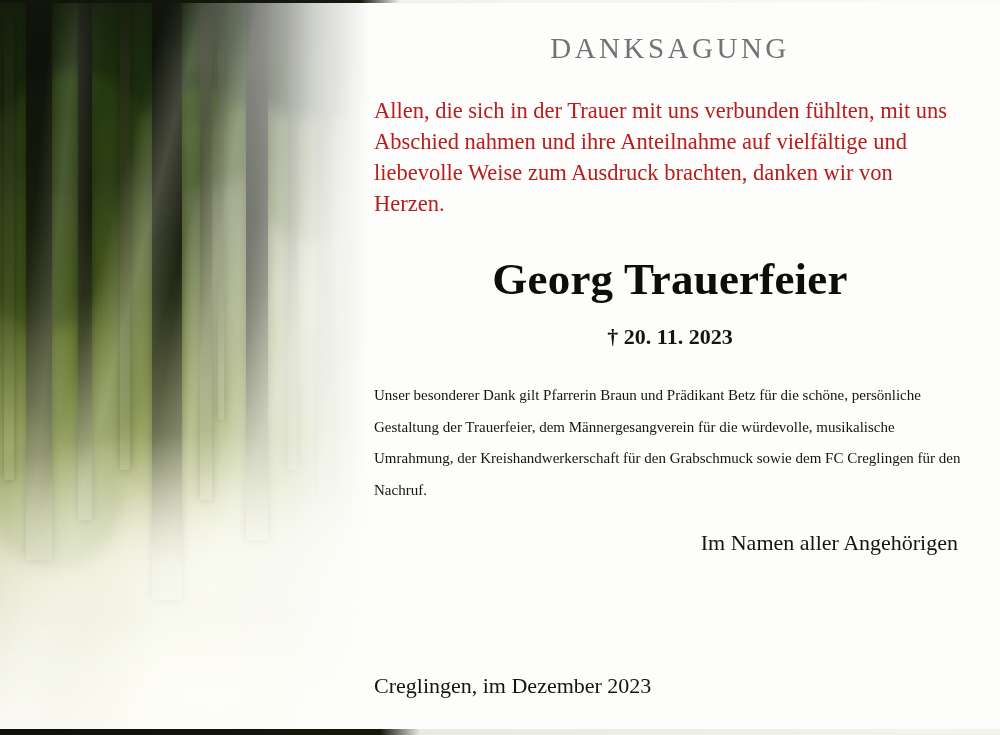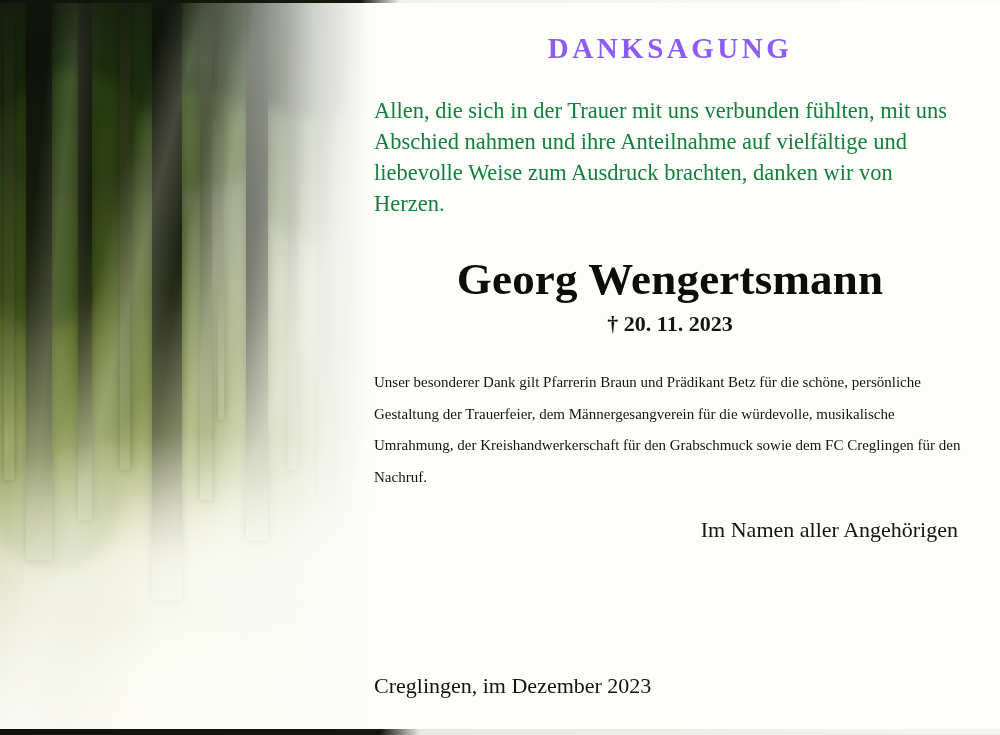--- a/index.html
+++ b/index.html
@@ -131,48 +131,48 @@
     top: 0;
     width: 626px;
     height: 735px;
     padding: 26px 34px 20px 0;
     color: #15150f;
   }
 
   .heading {
     text-align: center;
     font-size: 29px;
-    font-weight: bold;
+    font-weight: normal;
     letter-spacing: 3.5px;
     margin: 6px 0 30px 0;
-    color: #8b5cf6;
+    color: #737373;
   }
 
   .para {
     font-size: 22.5px;
     line-height: 31px;
     margin: 0;
-    color: #15803d;
+    color: #b91c1c;
   }
 
   .name {
     text-align: center;
     font-size: 45px;
     font-weight: bold;
     letter-spacing: 0.2px;
     margin: 34px 0 0 0;
     color: #0d0d0a;
     white-space: nowrap;
   }
 
   .date {
     text-align: center;
     font-size: 22px;
     font-weight: bold;
-    margin: 6px 0 30px 0;
+    margin: 19px 0 30px 0;
     color: #15150f;
   }
 
   .para2 {
     font-size: 15px;
     line-height: 31.5px;
     margin: 0;
   }
 
   .closing {
@@ -250,21 +250,21 @@
     <div class="feather-top"></div>
     <div class="feather"></div>
   </div>
 
   <div class="content">
 
     <div class="heading">DANKSAGUNG</div>
 
     <p class="para">Allen, die sich in der Trauer mit uns verbunden fühlten, mit uns Abschied nahmen und ihre Anteilnahme auf vielfältige und liebevolle Weise zum Ausdruck brachten, danken wir von Herzen.</p>
 
-    <div class="name">Georg Wengertsmann</div>
+    <div class="name">Georg Trauerfeier</div>
     <div class="date">† 20. 11. 2023</div>
 
     <p class="para2">Unser besonderer Dank gilt Pfarrerin Braun und Prädikant Betz für die schöne, persönliche Gestaltung der Trauerfeier, dem Männergesangverein für die würdevolle, musikalische Umrahmung, der Kreishandwerkerschaft für den Grabschmuck sowie dem FC Creglingen für den Nachruf.</p>
 
     <div class="closing">
       <div class="line1">Im Namen aller Angehörigen</div>
     </div>
 
     <div class="place">Creglingen, im Dezember 2023</div>
   </div>

